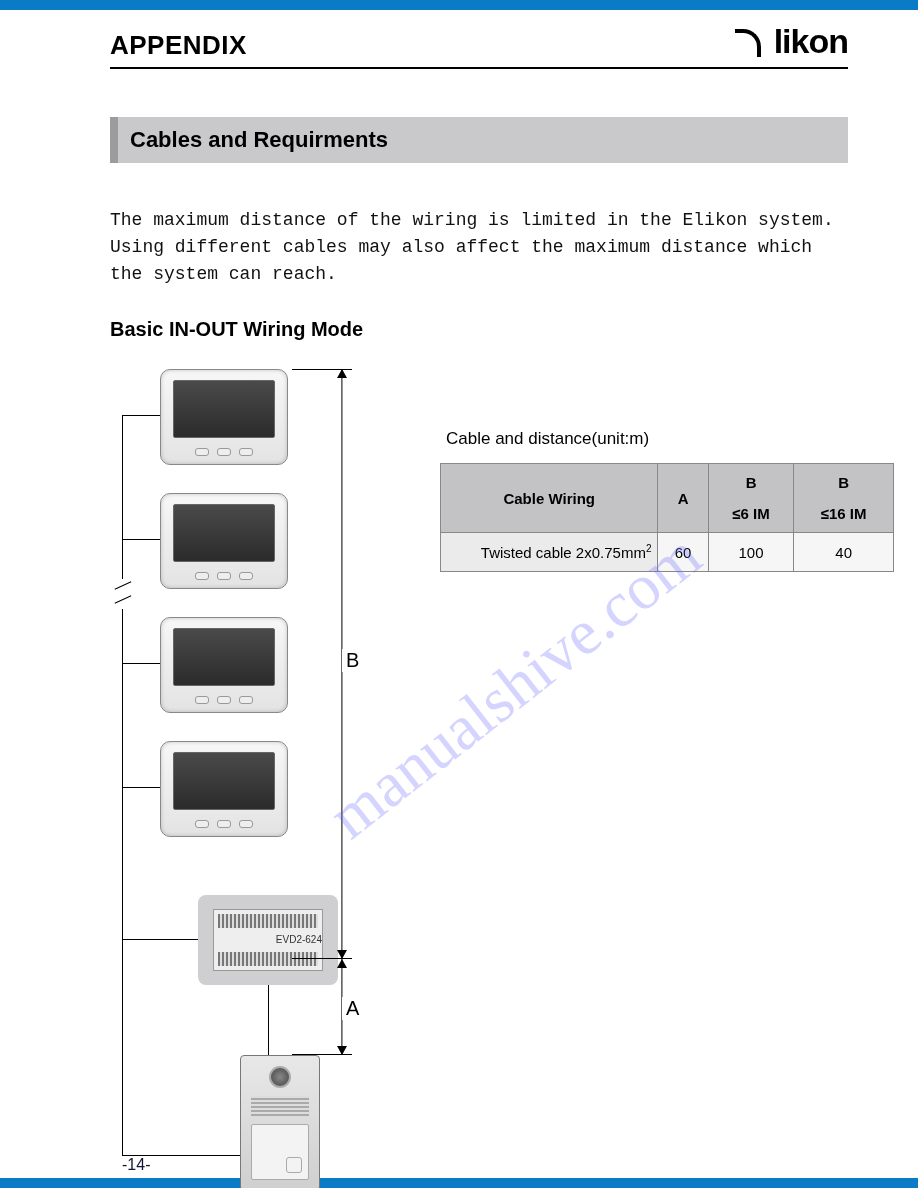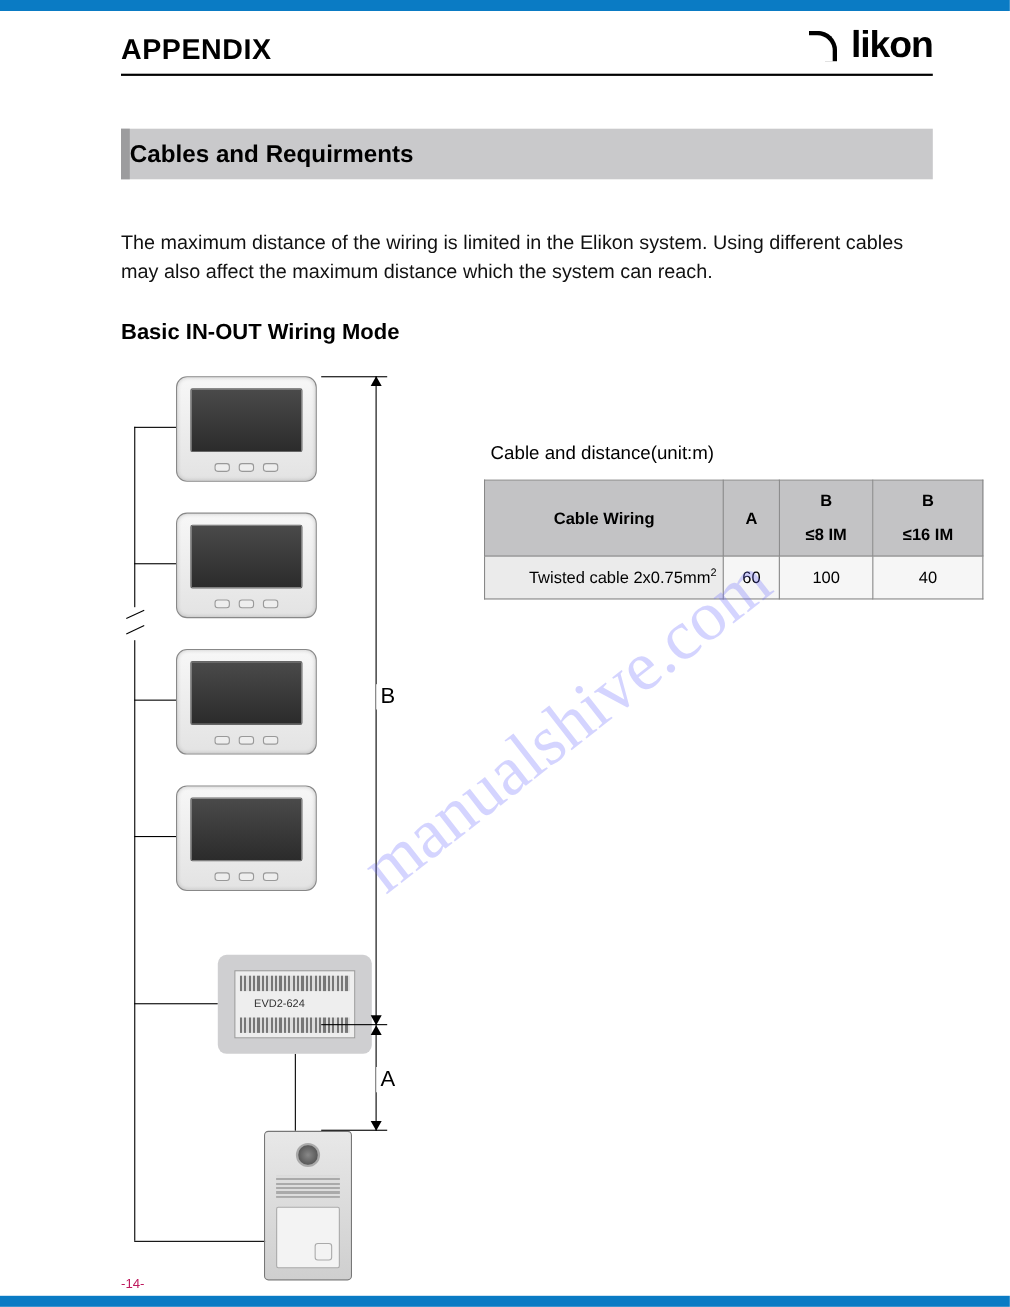--- a/index.html
+++ b/index.html
@@ -30,30 +30,31 @@
     display:inline-block; width:26px; height:28px;
     border-top: 4px solid #000; border-right:4px solid #000;
     border-top-right-radius: 18px;
     margin-right:-3px;
     transform: translateY(4px);
   }
 
   .section-title {
     background: #c9c9cb;
     border-left: 8px solid #9c9c9e;
-    padding: 10px 0;
+    padding: 10px 12px;
     font-size: 22px; font-weight: bold;
     margin-top: 48px;
   }
 
   .body-text {
     margin-top: 44px;
     font-size: 18px;
     line-height: 1.5;
     color: #111;
+    font-family: Liberation Mono, monospace;
   }
 
   .sub-title {
     margin-top: 30px;
     font-size: 20px; font-weight: bold;
   }
 
   .content-area {
     position: relative;
     margin-top: 28px;
@@ -116,21 +117,21 @@
     width:110px; height:62px; background:#eee; border:1px solid #999;
     position:relative;
   }
   .evd-inner .rail { position:absolute; left:4px; right:4px; height:14px; }
   .evd-inner .rail.top { top:4px; }
   .evd-inner .rail.bot { bottom:4px; }
   .evd-inner .rail::before {
     content:""; display:block; width:100%; height:100%;
     background: repeating-linear-gradient(90deg,#777 0 2px,#ddd 2px 4px);
   }
-  .evd-label { position:absolute; top:24px; left:17px; right:0; text-align:left; font-size:10px; color:#333; }
+  .evd-label { position:absolute; top:24px; left:17px; right:0; text-align:right; font-size:10px; color:#333; }
 
   
   .door {
     position:absolute; left:130px; top:686px;
     width:80px; height:136px;
     background: linear-gradient(#e8e8e8,#cfcfcf);
     border:1px solid #777; border-radius:4px;
   }
   .door .lens {
     position:absolute; top:10px; left:50%; transform:translateX(-50%);
@@ -192,21 +193,21 @@
   .dimB .label { top:280px; }
 
   .dimA { left:222px; top:590px; width:20px; height:96px; }
   .dimA .line { left:50%; top:0; bottom:0; width:1.2px; transform:translateX(-50%); }
   .dimA .arrow-up { top:0; }
   .dimA .arrow-down { bottom:0; }
   .dimA .cap.bot { bottom:0; left:-40px; width:60px; }
   .dimA .label { top:38px; }
 
   
-  .page-num { position:absolute; left:0; bottom:-6px; font-size:12px; color:#be185d; }
+  .page-num { position:absolute; left:12px; bottom:-6px; font-size:16px; color:#0f172a; }
 
   
   .watermark {
     position:absolute; left:180px; top:280px;
     font-size:64px; color:rgba(100,100,255,.28);
     transform: rotate(-38deg);
     pointer-events:none; user-select:none;
     font-family: Georgia, serif;
     white-space:nowrap;
   }
@@ -317,21 +318,21 @@
 
     <div class="table-area">
       <div class="table-caption">Cable and distance(unit:m)</div>
       <table>
         <thead>
           <tr>
             <th class="usage" rowspan="1">Cable Wiring</th>
             <th>A</th>
             <th>
               <div>B</div>
-              <div style="margin-top:14px">≤8 IM</div>
+              <div style="margin-top:14px">≤6 IM</div>
             </th>
             <th>
               <div>B</div>
               <div style="margin-top:14px">≤16 IM</div>
             </th>
           </tr>
         </thead>
         <tbody>
           <tr>
             <td class="usage">

